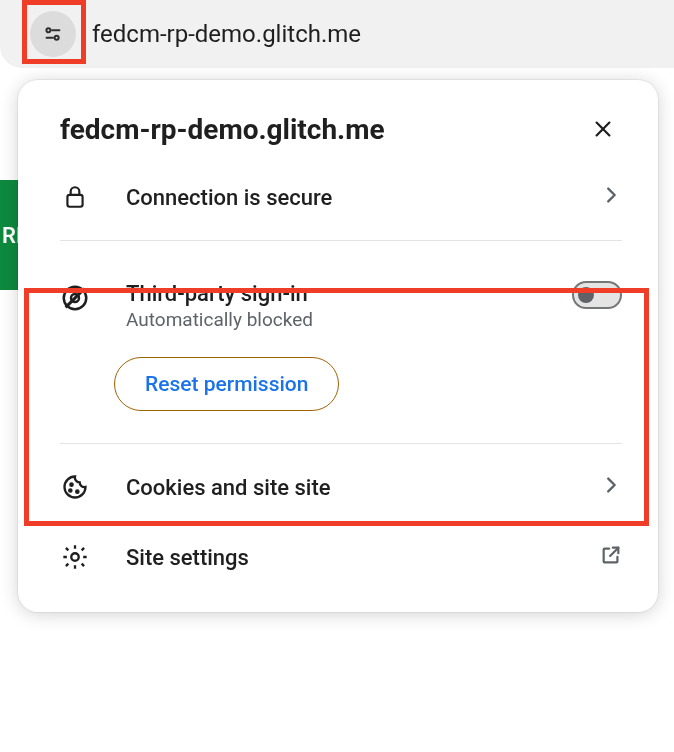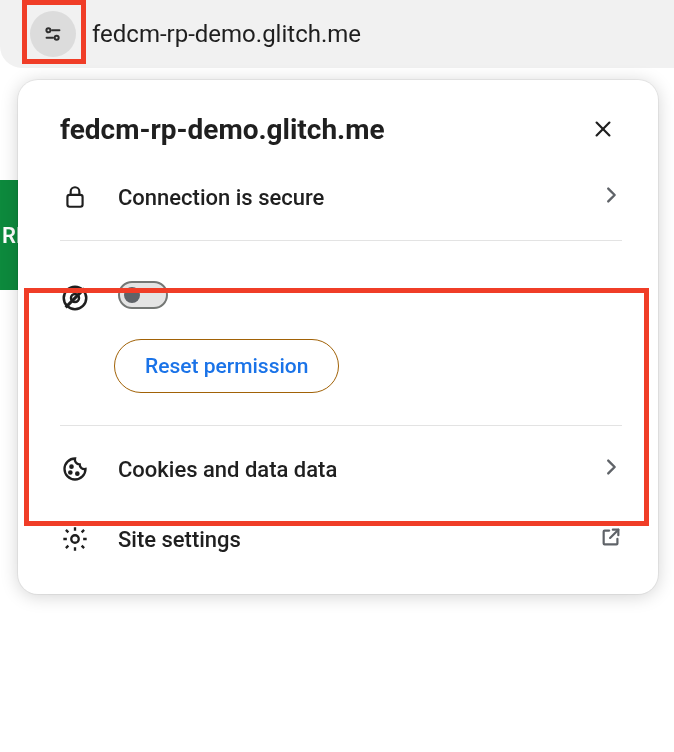--- a/index.html
+++ b/index.html
@@ -86,21 +86,21 @@
     display: flex;
     align-items: center;
     justify-content: center;
     cursor: pointer;
     color: #1f1f1f;
   }
   .row {
     display: flex;
     align-items: center;
     padding: 20px 36px 20px 42px;
-    gap: 28px;
+    gap: 36px;
   }
   .row-icon {
     width: 30px;
     height: 30px;
     display: flex;
     align-items: center;
     justify-content: center;
     flex-shrink: 0;
     color: #1f1f1f;
   }
@@ -215,20 +215,24 @@
 
   <div class="signin-block">
     <div class="row" style="align-items:flex-start;">
       <div class="row-icon" style="margin-top:2px;">
         <svg width="30" height="30" viewBox="0 0 24 24" fill="none" stroke="currentColor" stroke-width="2">
           <circle cx="12" cy="12" r="9"></circle>
           <circle cx="12" cy="12" r="3.2"></circle>
           <line x1="4.5" y1="19.5" x2="19.5" y2="4.5" stroke-width="2.4"></line>
         </svg>
       </div>
+      <div class="row-body">
+        <div class="row-label">Third-party sign-in</div>
+        <div class="row-sub">Automatically blocked</div>
+      </div>
       <div class="toggle">
         <div class="toggle-knob"></div>
       </div>
     </div>
     <div class="reset-row">
       <div class="reset-btn">Reset permission</div>
     </div>
   </div>
 
   <div class="divider"></div>
@@ -236,21 +240,21 @@
   <div class="row">
     <div class="row-icon">
       <svg width="28" height="28" viewBox="0 0 24 24" fill="none" stroke="currentColor" stroke-width="2">
         <path d="M12 3 a9 9 0 1 0 9 9 a4 4 0 0 1 -5 -4 a4 4 0 0 1 -4 -5z"></path>
         <circle cx="9" cy="10" r="1" fill="currentColor"></circle>
         <circle cx="8" cy="15" r="1" fill="currentColor"></circle>
         <circle cx="14" cy="16" r="1" fill="currentColor"></circle>
       </svg>
     </div>
     <div class="row-body">
-      <div class="row-label">Cookies and data data</div>
+      <div class="row-label">Cookies and site site</div>
     </div>
     <div class="chevron">
       <svg width="22" height="22" viewBox="0 0 24 24" fill="none" stroke="currentColor" stroke-width="2.6" stroke-linecap="round" stroke-linejoin="round">
         <polyline points="9 5 16 12 9 19"></polyline>
       </svg>
     </div>
   </div>
 
   <div class="row">
     <div class="row-icon">

